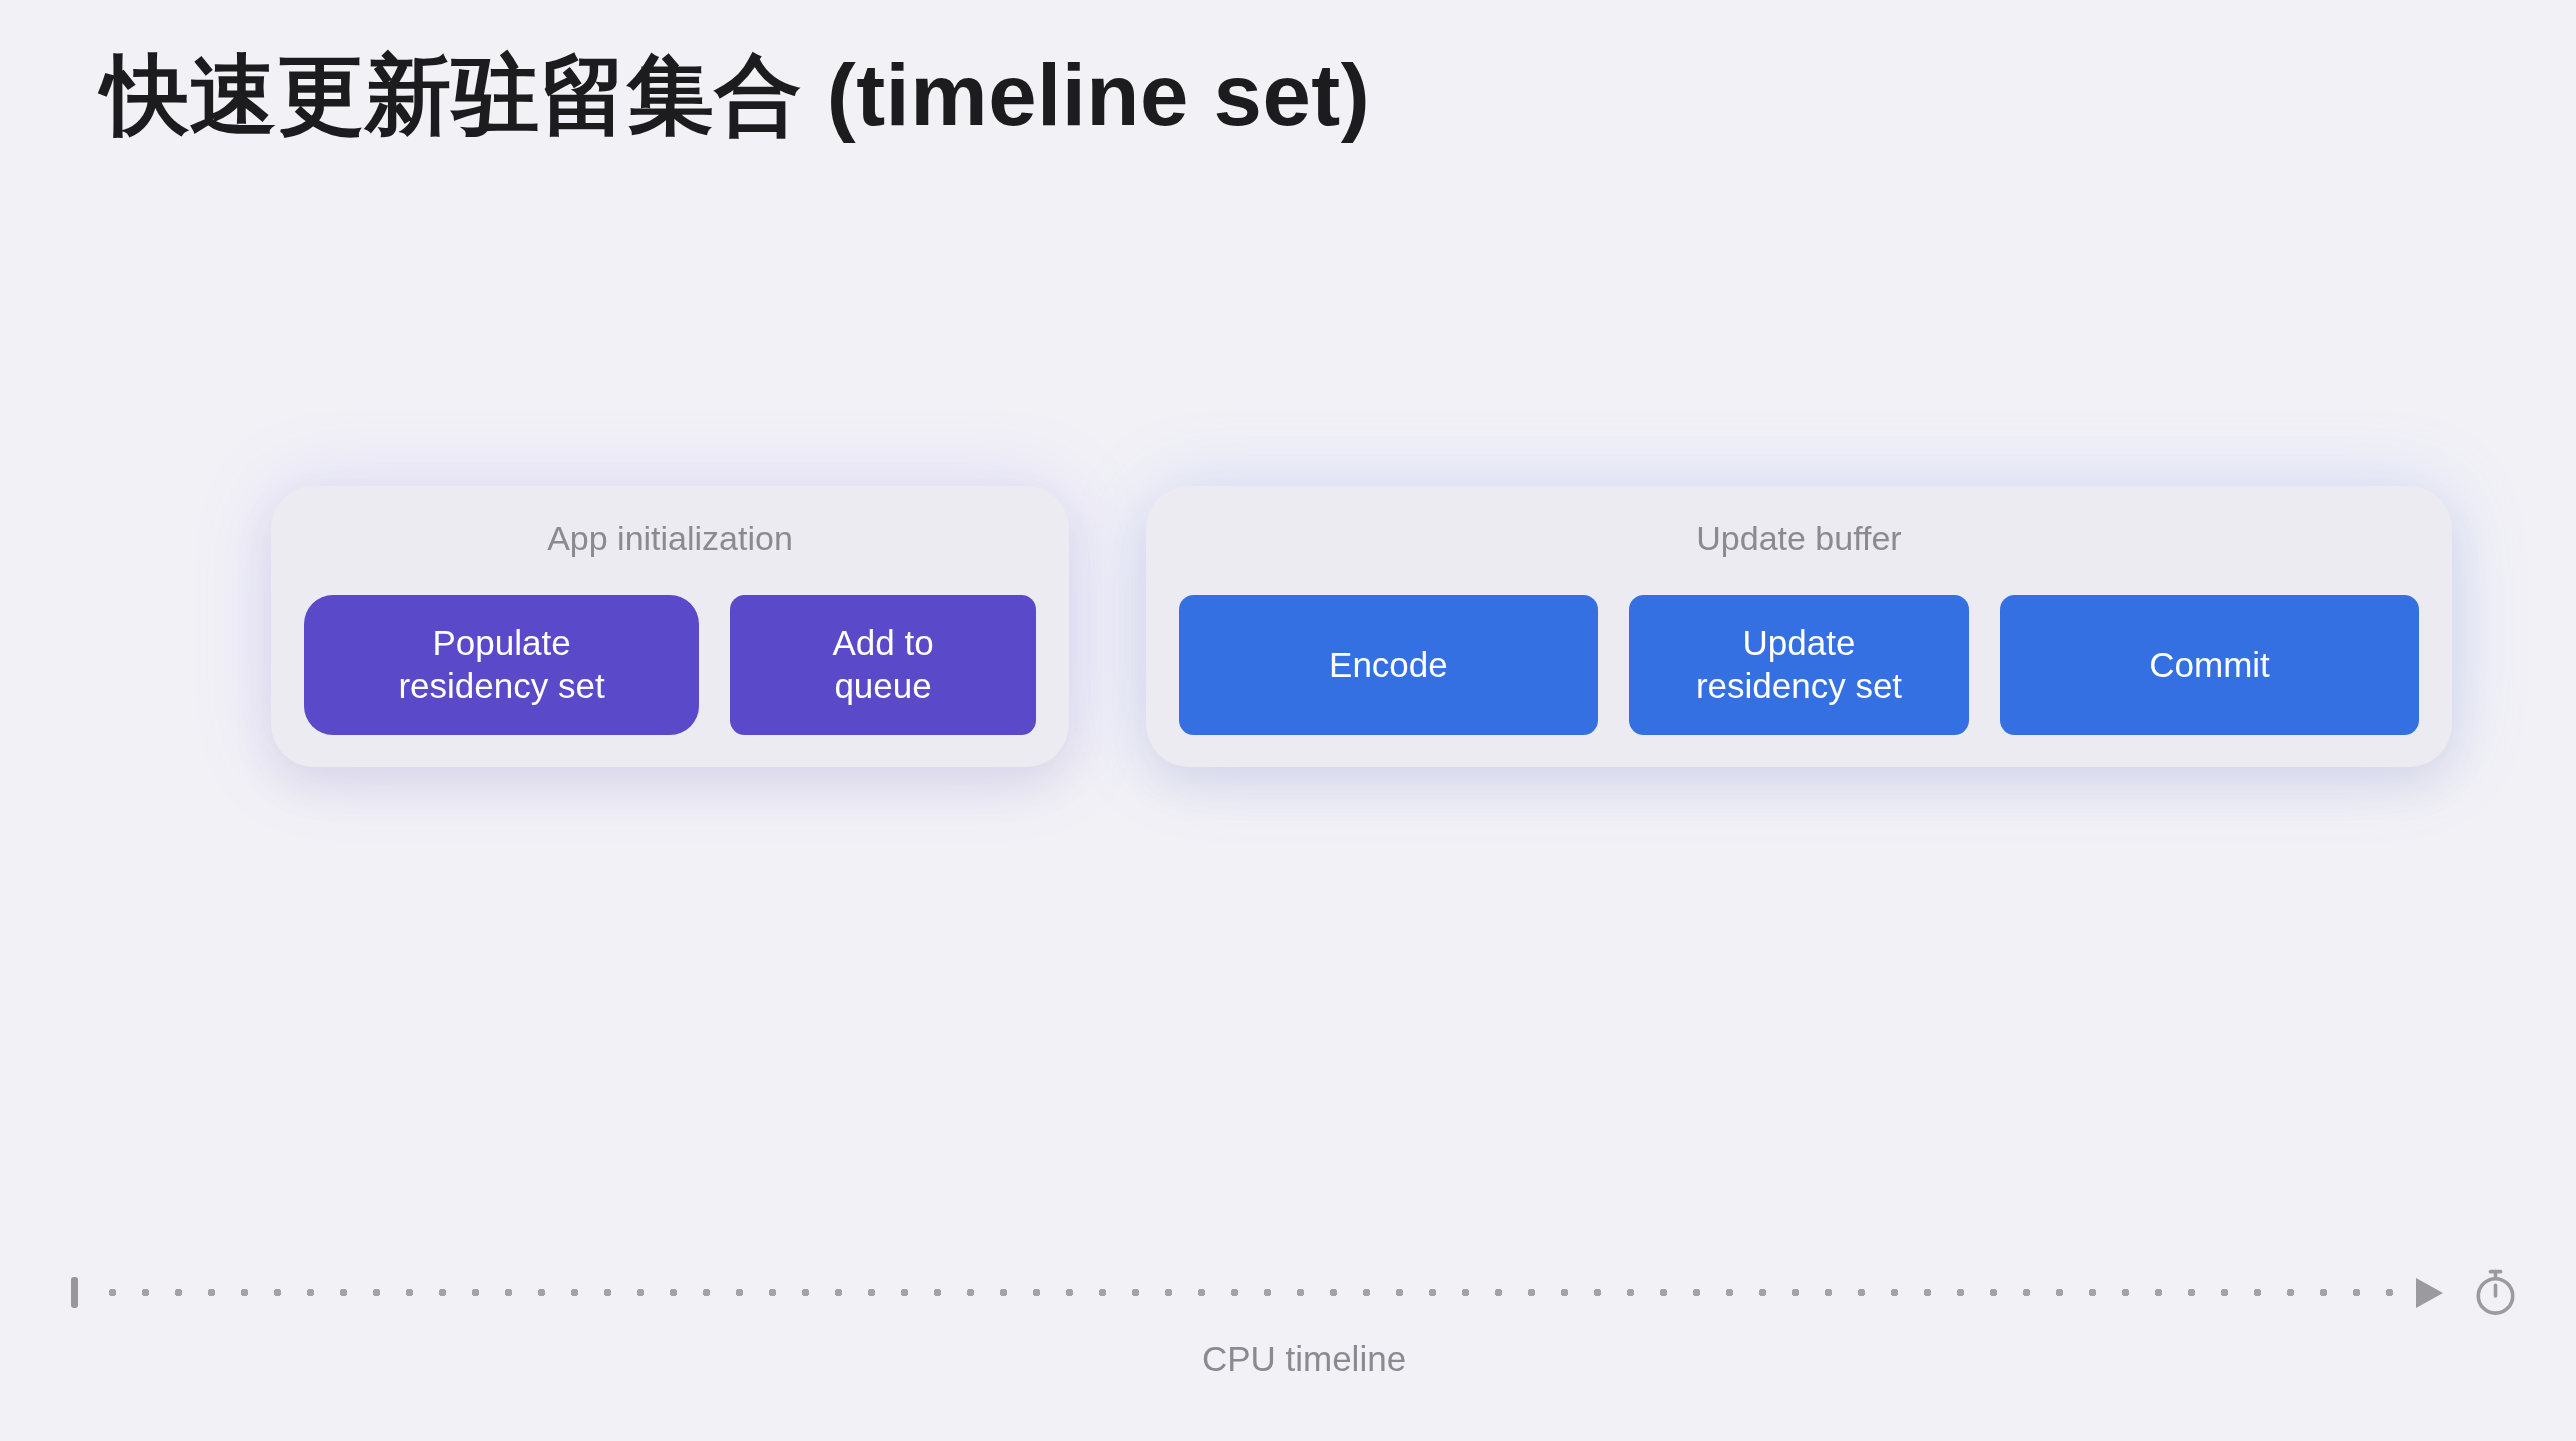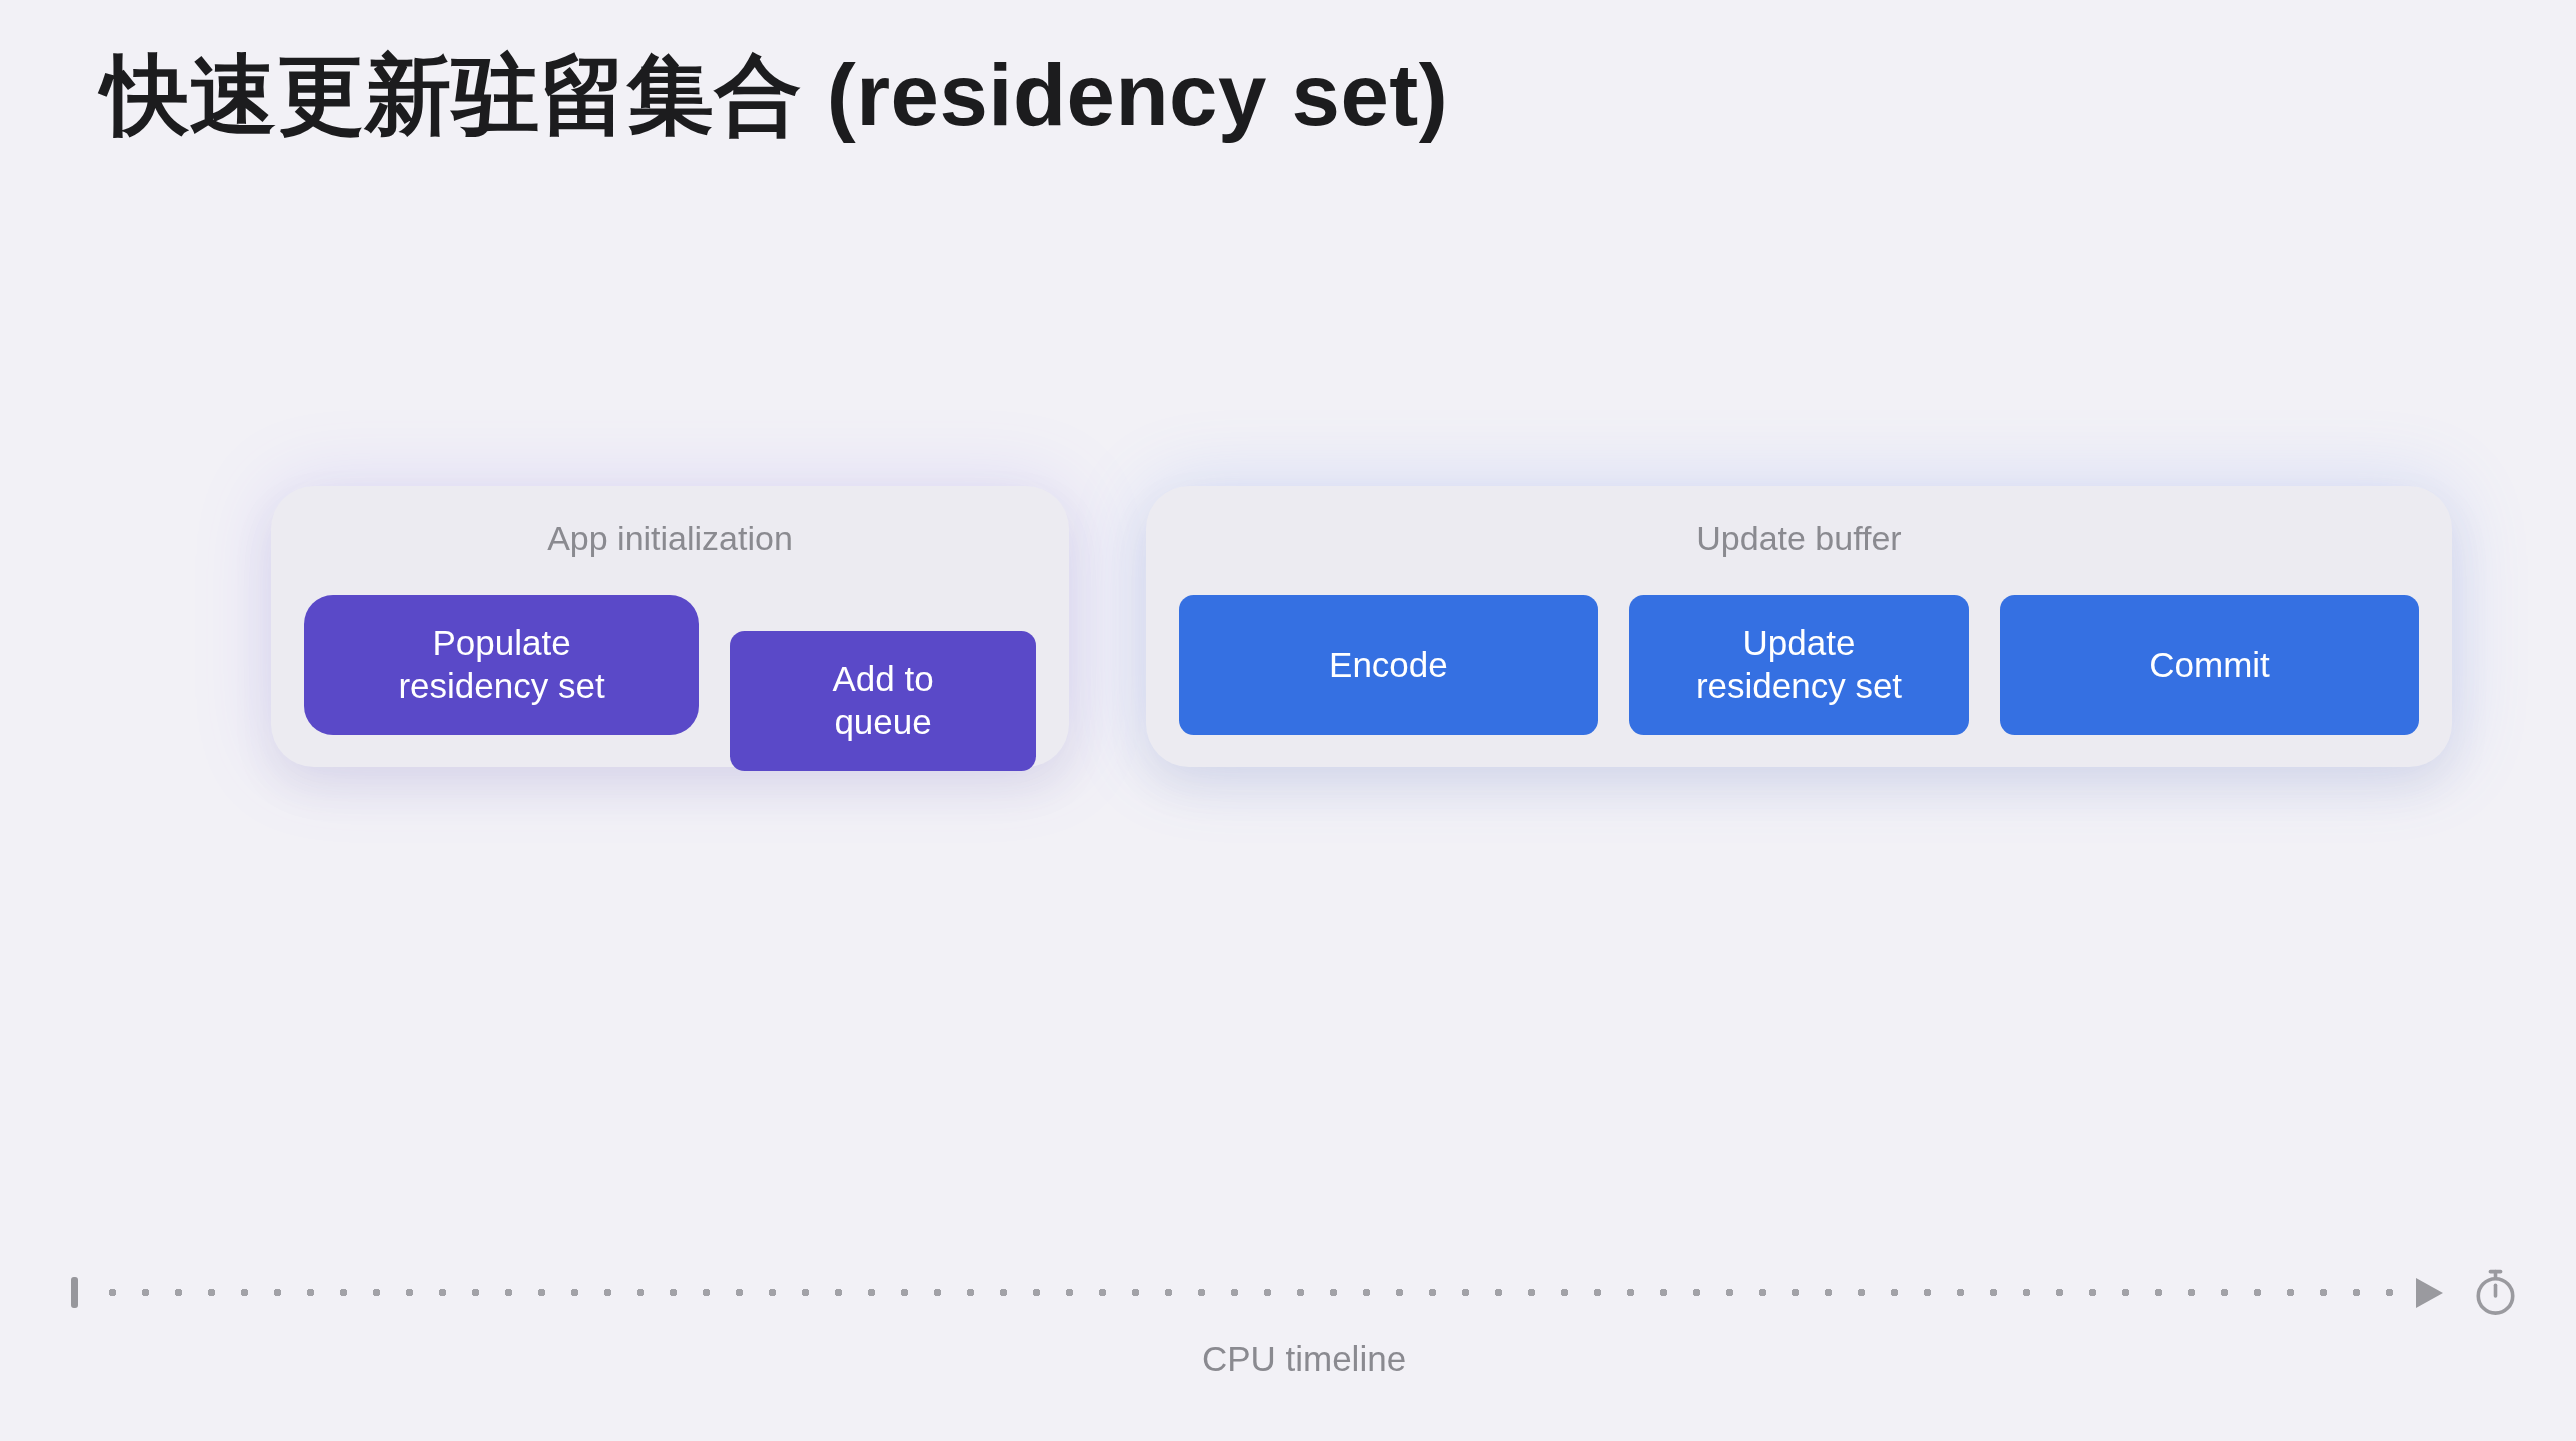--- a/index.html
+++ b/index.html
@@ -48,21 +48,21 @@
   .block-row{display:flex;gap:31px;margin-top:37px;flex:none;}
   .block{
     height:140px;border-radius:14.7px;color:#ffffff;font-size:35px;
     display:flex;align-items:center;justify-content:center;
     text-align:center;line-height:1.22;
     padding:0 59px;box-sizing:border-box;
   }
   .block.purple{background:var(--purple);}
   .block.blue{background:var(--blue);}
   .b-populate{flex:432 0 0;border-radius:29px;}
-  .b-queue{flex:293 0 0;margin-top:36px;}
+  .b-queue{flex:293 0 0;}
   .b-encode{flex:437 0 0;}
   .b-update{flex:323 0 0;}
   .b-commit{flex:437 0 0;}
 
   .timeline{
     position:absolute;left:71px;top:1270px;width:2450px;height:45px;
     display:flex;align-items:center;
   }
   .timeline-cap{
     width:6.9px;height:31px;background:#97979c;border-radius:2.9px;flex:none;
@@ -83,21 +83,21 @@
   .timeline-stopwatch{flex:none;margin-left:27.5px;line-height:0;}
 
   .timeline-label{
     position:absolute;left:0;top:1339px;width:2576px;
     text-align:center;color:var(--muted-text);font-size:35px;padding-left:16px;
   }
 </style>
 </head>
 <body>
 
-<h1 class="page-title">快速更新驻留集合 (residency set)</h1>
+<h1 class="page-title">快速更新驻留集合 (timeline set)</h1>
 
 <section class="card card-app">
   <div class="card-label">App initialization</div>
   <div class="block-row">
     <div class="block purple b-populate">Populate residency set</div>
     <div class="block purple b-queue">Add to queue</div>
   </div>
 </section>
 
 <section class="card card-cmd">

